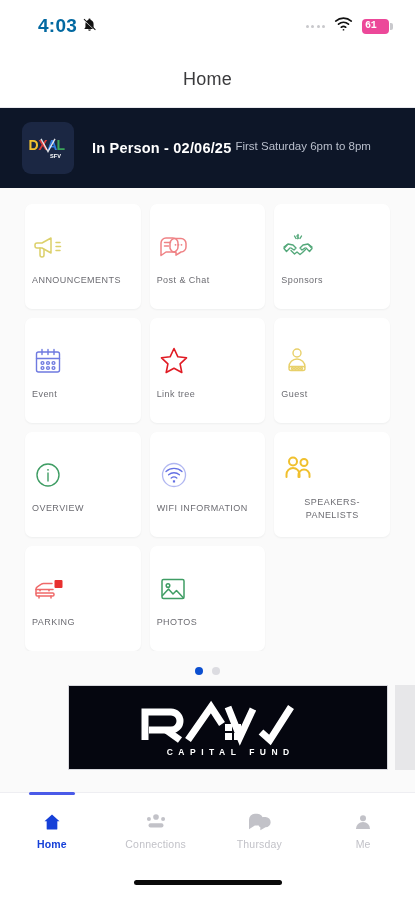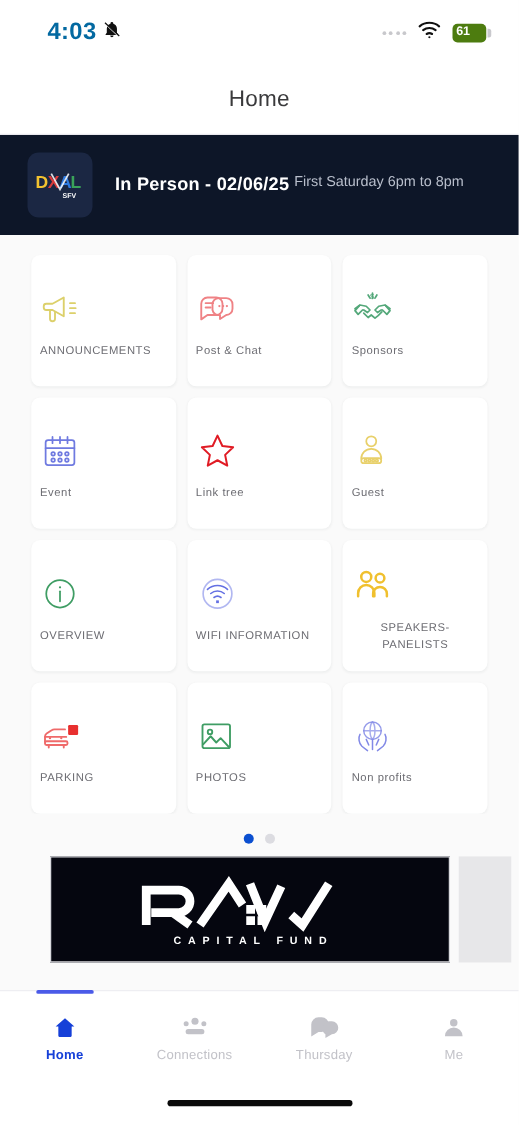--- a/index.html
+++ b/index.html
@@ -16,22 +16,22 @@
     height: 52px; flex: 0 0 52px; background: #ffffff;
     display: flex; align-items: center; justify-content: space-between;
     padding: 0 26px 0 38px;
   }
   .sb-left { display: flex; align-items: center; gap: 5px; }
   .sb-time { font-size: 19px; font-weight: 600; color: #0369a1; letter-spacing: .3px; }
   .sb-right { display: flex; align-items: center; gap: 9px; }
   .sb-dots { display: flex; gap: 2.5px; align-items: center; }
   .sb-dots i { width: 3px; height: 3px; border-radius: 50%; background: #c8c8cc; display: block; }
   .battery {
-    width: 27px; height: 15px; border-radius: 4px; background: #4d7c0f; position: relative;
-    display: flex; align-items: center; justify-content: flex-start; padding-left: 2px;
+    width: 27px; height: 15px; border-radius: 4px; background: #ec4899; position: relative;
+    display: flex; align-items: center; justify-content: flex-start; padding-left: 2px; font-family: Liberation Mono, monospace;
   }
   .battery::after {
     content: ""; position: absolute; right: -4px; top: 4px;
     width: 3px; height: 7px; border-radius: 0 2px 2px 0; background: #c9c9cd;
   }
   .battery span { color: #fff; font-size: 10px; font-weight: 700; line-height: 1; letter-spacing: -.2px; padding-left:1px;}
 
   
   .header {
     flex: 0 0 56px; background: #ffffff;
@@ -69,21 +69,21 @@
     font-size: 9px; color: #6c6c72; text-align: center; line-height: 1.35;
     letter-spacing: .45px; font-weight: 400; max-width: 100%;
   }
 
   
   .dots { display: flex; justify-content: center; align-items: center; gap: 9px; padding: 16px 0 10px 0; background:#fafafa; }
   .dots i { width: 8px; height: 8px; border-radius: 50%; background: #dcdce1; display: block; }
   .dots i.active { background: #0b4fd0; }
 
   
-  .carousel { flex: 1 1 auto; background: #fafafa; display: flex; align-items: flex-start; padding-left: 40px; overflow: hidden; }
+  .carousel { flex: 1 1 auto; background: #fafafa; display: flex; align-items: flex-start; padding-left: 40px; overflow: hidden; margin-left: 28px; }
   .slide {
     width: 320px; flex: 0 0 320px; height: 85px; background: #05060f;
     border: 1px solid #d8d8dd;
     display: flex; align-items: center; justify-content: center; position: relative; overflow: hidden;
   }
   .slide-next { width: 42px; flex: 0 0 42px; height: 85px; background: #e7e7e9; margin-left: 7px; }
   .raw-logo { display: flex; flex-direction: column; align-items: center; line-height: 1; }
   .raw-sub {
     color: #ffffff; font-size: 8.5px; letter-spacing: 5.5px; font-weight: 700;
     margin-top: 2px; text-indent: 5.5px;
@@ -308,33 +308,20 @@
         <span class="tile-icon">
           <svg width="32" height="32" viewBox="0 0 32 32" fill="none" stroke="#3f9d64" stroke-width="1.5" stroke-linejoin="round">
             <rect x="5" y="6.5" width="22" height="19" rx="1.5"></rect>
             <circle cx="11" cy="12.5" r="1.8"></circle>
             <path d="M5.5 22.5l6-6.5 4.5 5 3.5-3.5 7 7.5" stroke-linecap="round"></path>
           </svg>
         </span>
         <span class="tile-label">PHOTOS</span>
       </div>
 
-      <div class="tile">
-        <span class="tile-icon">
-          <svg width="34" height="32" viewBox="0 0 34 32" fill="none" stroke="#8289e6" stroke-width="1.2" stroke-linecap="round" stroke-linejoin="round">
-            <circle cx="17" cy="11.5" r="7" opacity=".85"></circle>
-            <path d="M10 11.5h14M17 4.5c2.6 2.6 2.6 11.4 0 14M17 4.5c-2.6 2.6-2.6 11.4 0 14" opacity=".7"></path>
-            <path d="M17 18.5v8"></path>
-            <path d="M7 14.5c-1.5 2.5-1 7 1.5 9.5l4.5 3.5"></path>
-            <path d="M27 14.5c1.5 2.5 1 7-1.5 9.5L21 27.5"></path>
-            <path d="M12 18.5l2 4.5M22 18.5l-2 4.5"></path>
-          </svg>
-        </span>
-        <span class="tile-label">Non profits</span>
-      </div>
 
     </div>
   </div>
 
   <div class="dots">
     <i class="active"></i>
     <i></i>
   </div>
 
   <div class="carousel">

